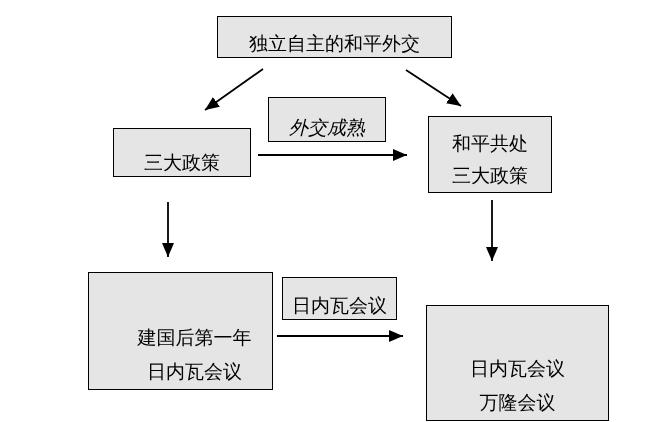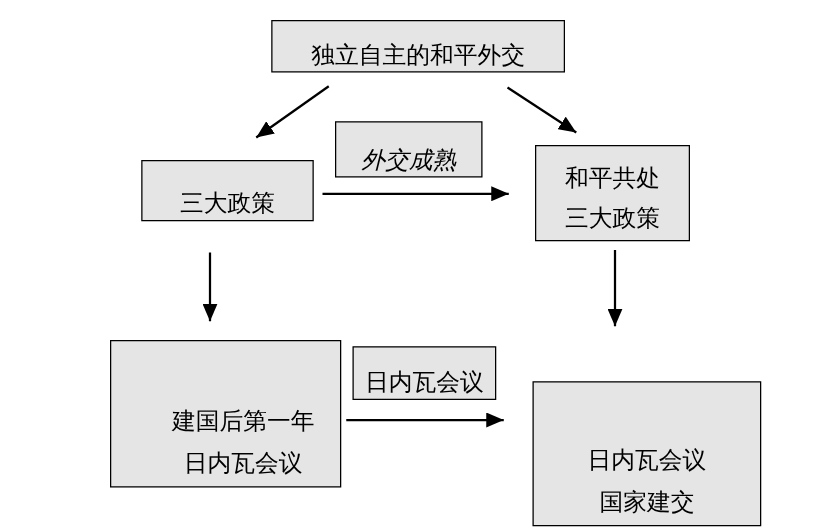--- a/index.html
+++ b/index.html
@@ -82,16 +82,16 @@
     <span class="line">建国后第一年</span>
     <span class="line">日内瓦会议</span>
   </div>
 
   <div class="node n-world">
     <span class="line">日内瓦会议</span>
   </div>
 
   <div class="node n-conferences">
     <span class="line">日内瓦会议</span>
-    <span class="line">国家建交</span>
+    <span class="line">万隆会议</span>
   </div>
 
 </div>
 
 </body></html>

